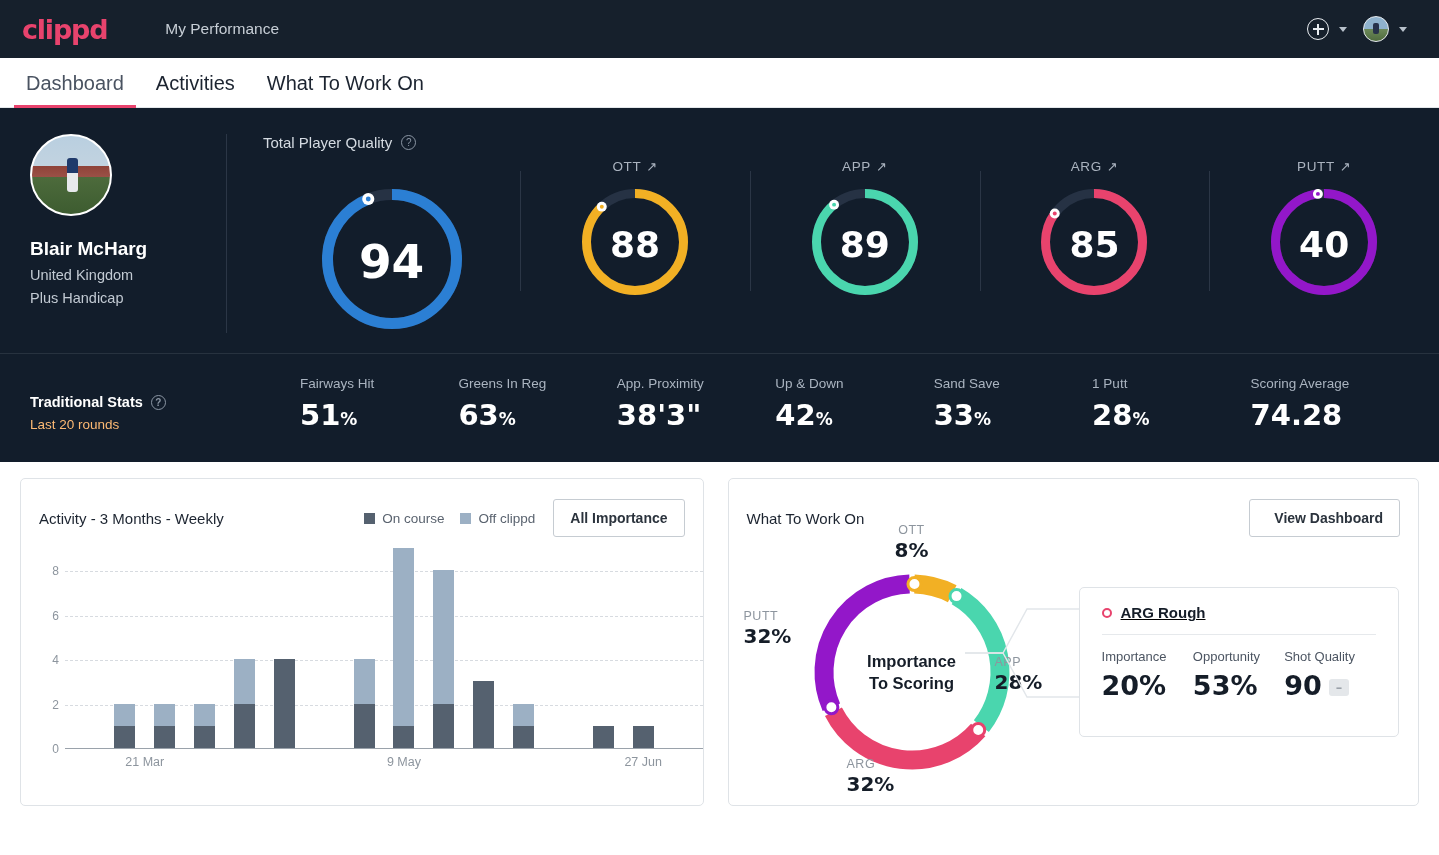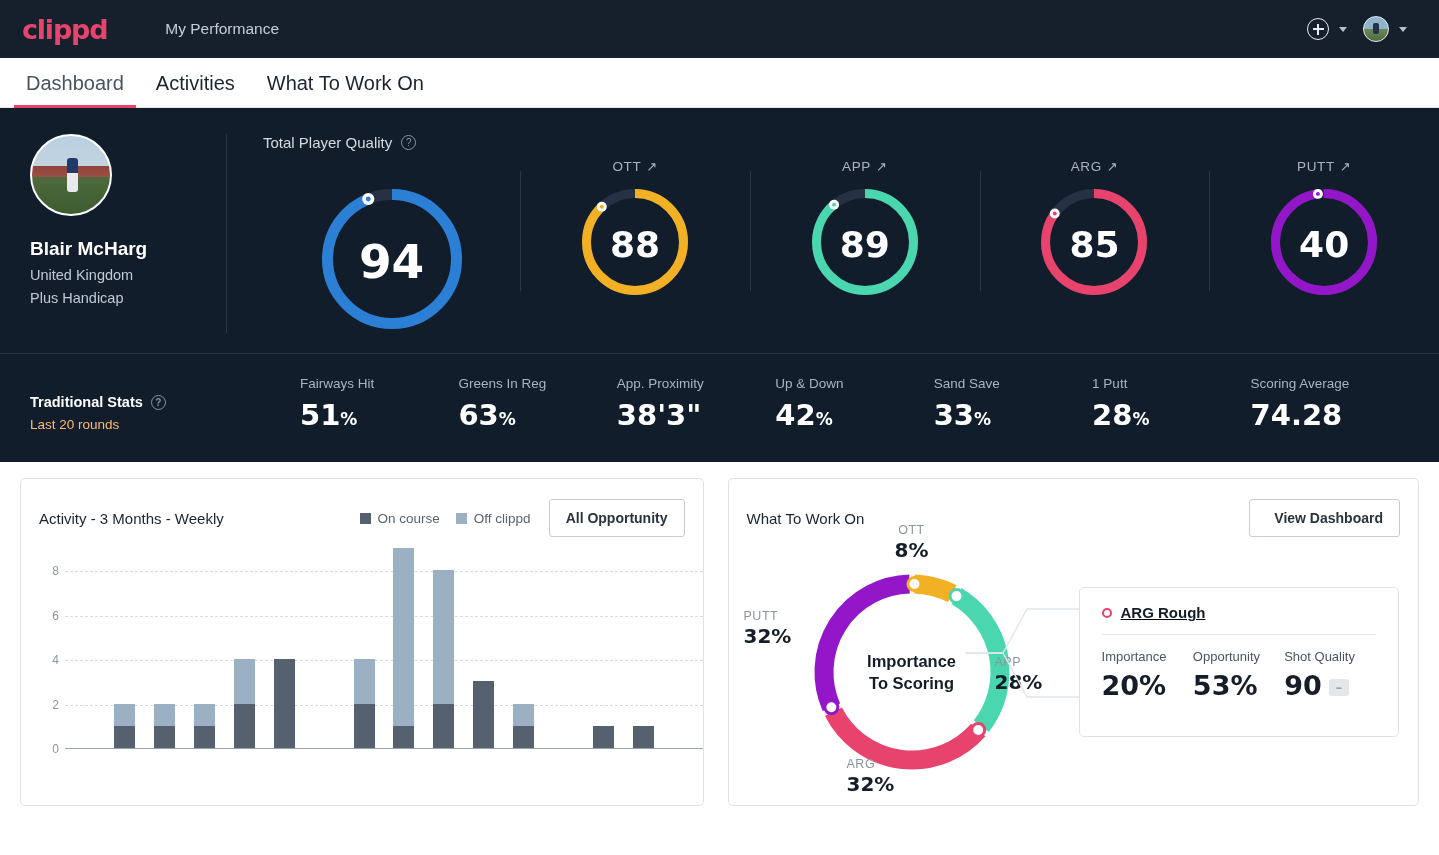--- a/index.html
+++ b/index.html
@@ -357,21 +357,21 @@
       <div class="legend">
         <div class="lg">
           <span class="sw" id="sw-on" style="background: rgb(85, 97, 111);"></span>
           <span>On course</span>
         </div>
         <div class="lg">
           <span class="sw" id="sw-off" style="background: rgb(156, 176, 196);"></span>
           <span>Off clippd</span>
         </div>
       </div>
-      <button class="btn">All Opportunity</button>
+      <button class="btn">All Importance</button>
     </div>
 
     <div class="chart">
       <div class="y-axis" id="y-axis">
           <div class="y-tick" style="top: 200px;">0</div>
           <div class="y-tick" style="top: 155.556px;">2</div>
           <div class="y-tick" style="top: 111.111px;">4</div>
           <div class="y-tick" style="top: 66.6667px;">6</div>
           <div class="y-tick" style="top: 22.2222px;">8</div>
         </div>
@@ -459,20 +459,25 @@
               <div class="bar">
                 <div class="seg-on" style="height: 22.2222px; background: rgb(85, 97, 111);"></div>
               </div>
             </div>
             <div class="bslot">
               <div class="bar"></div>
             </div>
           </div>
         <div class="axis-line"></div>
       </div>
+      <div class="x-labels" id="x-labels">
+          <div class="x-lab" style="left: 12.5%;">21 Mar</div>
+          <div class="x-lab" style="left: 53.125%;">9 May</div>
+          <div class="x-lab" style="left: 90.625%;">27 Jun</div>
+        </div>
     </div>
   </div>
 
   <div class="card card-wwo">
     <div class="card-head">
       <div class="card-title">What To Work On</div>
       <button class="btn solo">View Dashboard</button>
     </div>
 
     <div class="wwo-body">

